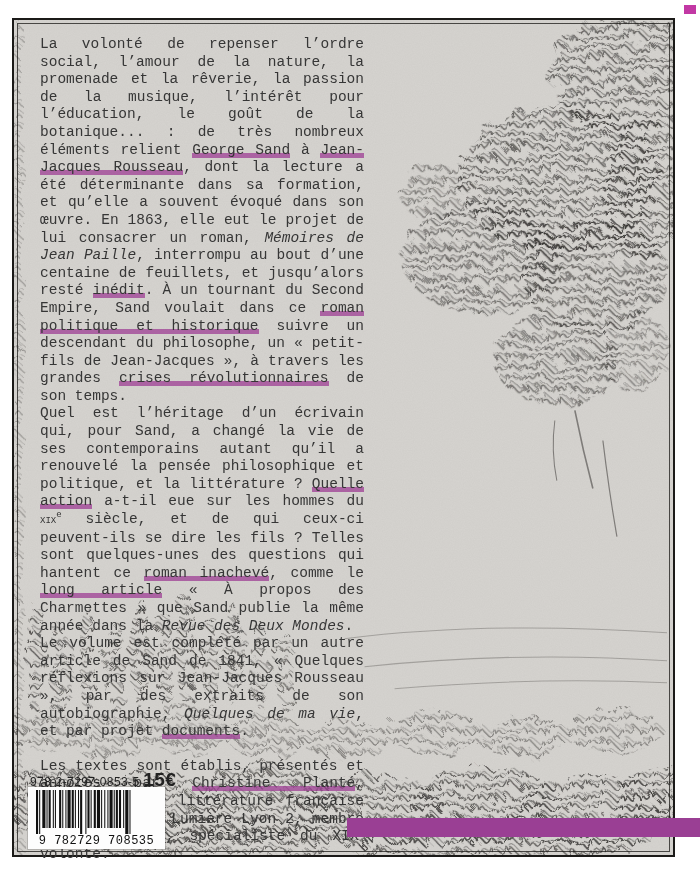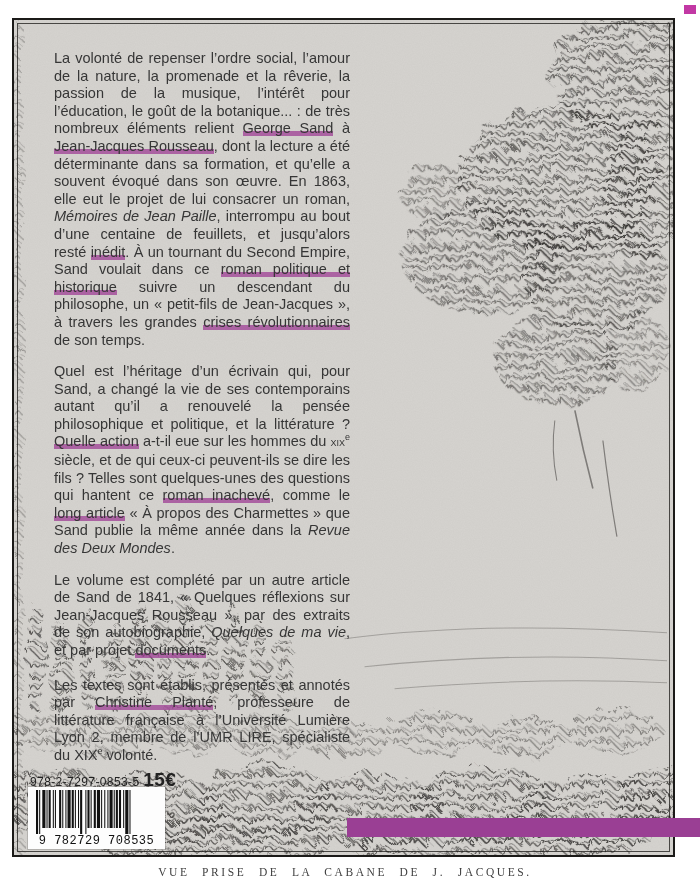--- a/index.html
+++ b/index.html
@@ -9,21 +9,21 @@
   
   .frame{position:absolute;left:12px;top:18px;width:663px;height:839px;
          border:2.5px solid #1b1a18;background:#d6d4d0;box-sizing:border-box;}
   .frame-inner{position:absolute;left:3px;top:3px;right:3px;bottom:3px;
                border:1px solid rgba(25,24,22,.75);pointer-events:none;z-index:3;}
   .etching-svg{position:absolute;left:0;top:0;width:100%;height:100%;z-index:1;}
 
   
   .blurb{position:absolute;left:40px;top:36px;width:324px;z-index:4;
          font-size:14.5px;line-height:17.6px;color:#363636;text-align:justify;}
-  .blurb p{margin:14px;}
+  .blurb p{margin:0;font-family:Liberation Mono, monospace;}
   .blurb p.gap{margin-top:17px;}
   .it{font-style:italic;}
   .sc{font-variant:small-caps;font-size:.86em;}
   sup{font-size:.62em;line-height:0;}
   .hl{background-image:linear-gradient(to top,transparent 0px,var(--hl) 0px,var(--hl) 5px,transparent 5px);
       background-repeat:repeat-x;background-position:left bottom;
       -webkit-box-decoration-break:clone;box-decoration-break:clone;}
 
   
   .isbn-line{position:absolute;left:30px;top:769px;z-index:5;font-size:12px;color:#222;
@@ -179,16 +179,15 @@
         <rect x="90.95" y="3" width="2.10" height="38" fill="#111"></rect>
         <rect x="95.15" y="3" width="1.05" height="38" fill="#111"></rect>
         <rect x="97.25" y="3" width="3.15" height="44" fill="#111"></rect>
         <rect x="101.45" y="3" width="1.05" height="44" fill="#111"></rect>
       </svg>
     <div class="barcode-num">9 782729 708535</div>
   </div>
 
   <div class="pub-bar"></div>
 
-  <div class="caption">VUE PRISE DE LA CABANE DE J. JACQUES.</div>
 
   <div class="corner-mark"></div>
 </div>
 
 </body></html>

